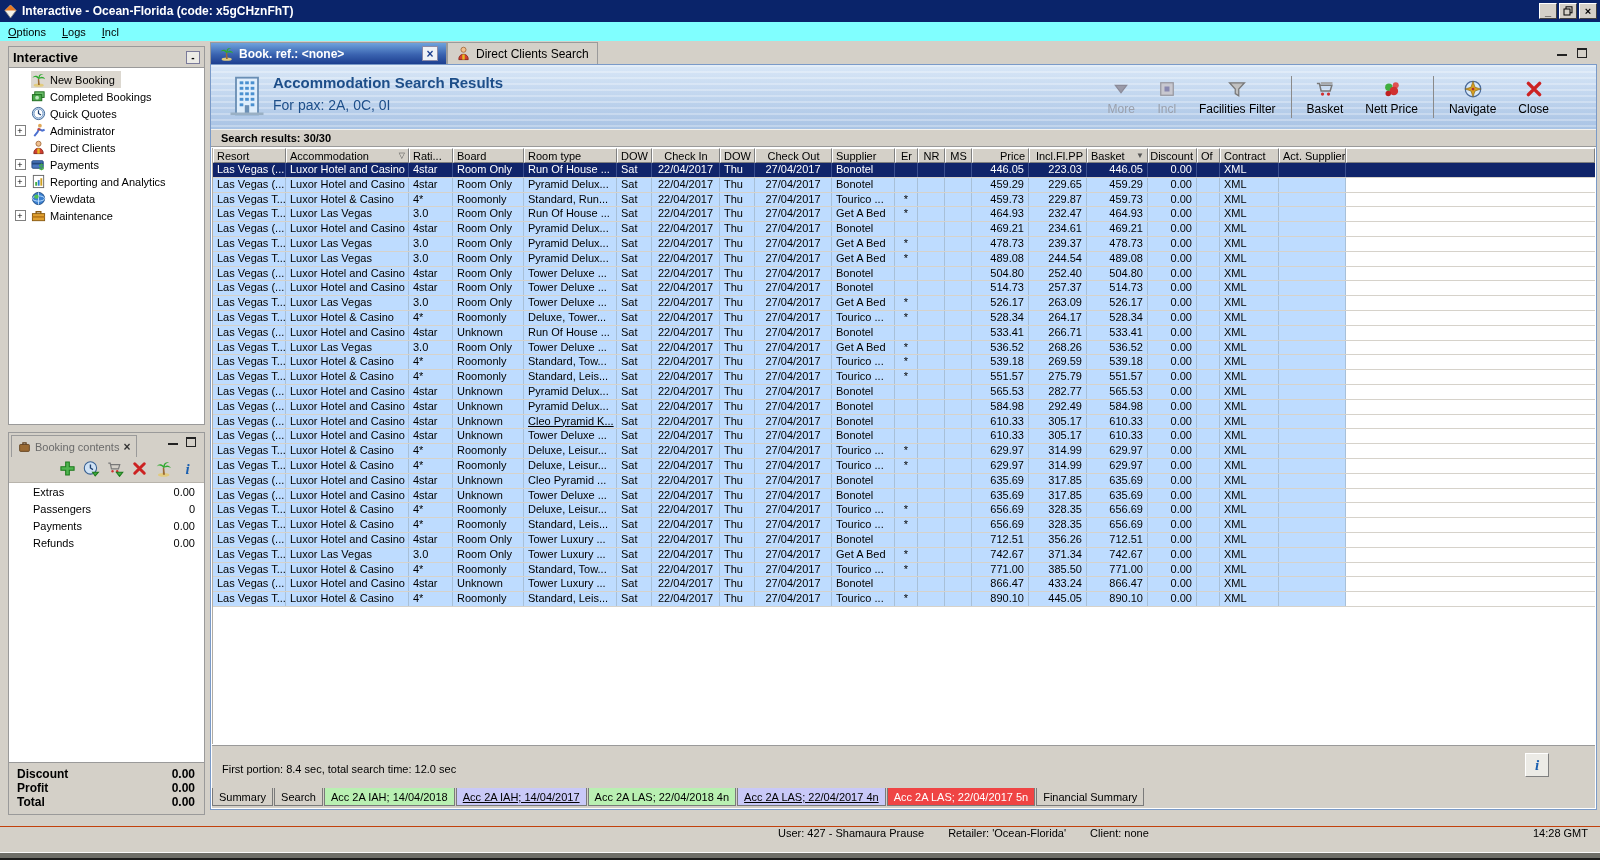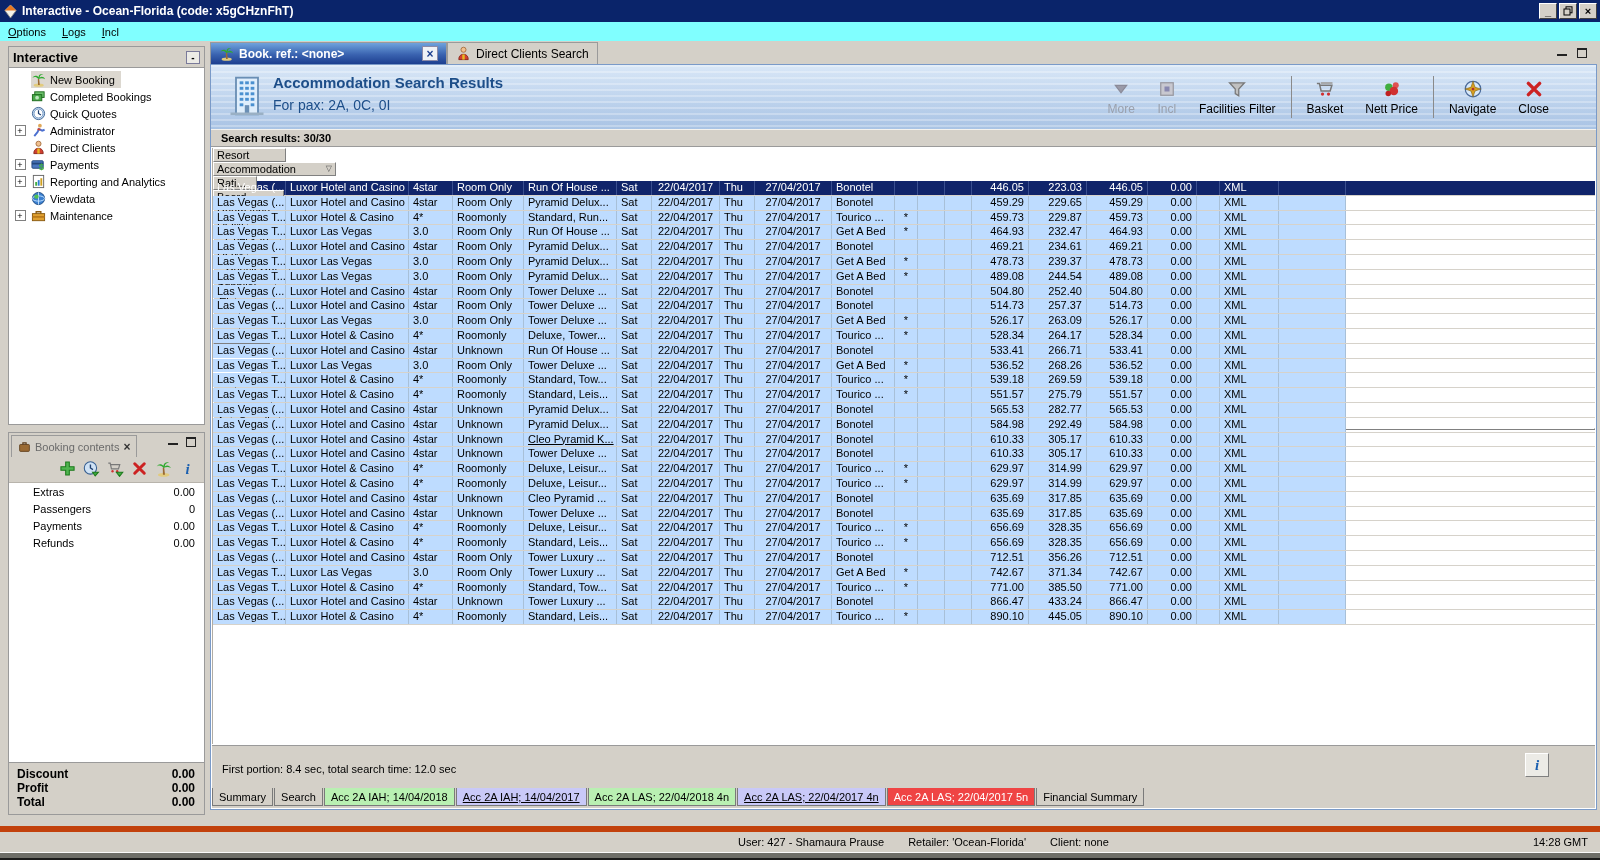--- a/index.html
+++ b/index.html
@@ -87,21 +87,21 @@
   .tbtn{display:flex;flex-direction:column;align-items:center;justify-content:center;gap:3px;
     padding:0 11px;font-size:12px;color:#000;}
   .tbtn.disabled{color:#9aa0ac;}
   .tsep{width:1px;height:42px;background:#8a8a8a;margin:0 4px;}
   .results-strip{height:18px;background:#D4D0C8;border-top:1px solid #f4f2ee;border-bottom:1px solid #9a9a9a;
     display:flex;align-items:center;font-weight:bold;padding-left:10px;}
 
   
   .table-area{position:absolute;left:1px;right:1px;top:83px;bottom:65px;background:#fff;
     border-left:1px solid #b0aca4;overflow:hidden;}
-  .thead{display:flex;height:33px;flex-direction:column;}
+  .thead{display:flex;height:15px;}
   .hcell{background:#D4D0C8;border-top:1px solid #fff;border-left:1px solid #fff;
     border-right:1px solid #808080;border-bottom:1px solid #808080;
     padding:0 3px;display:flex;align-items:center;overflow:hidden;white-space:nowrap;flex:none;}
   .hcell.alR{justify-content:flex-end;}
   .hcell.alC{justify-content:center;}
   .hcell .hicon{margin-left:auto;font-size:8px;color:#555;line-height:8px;}
   .hcell.fill{flex:1;}
   .trow{display:flex;height:14.8px;border-bottom:1px solid #d6d2ca;background:#fff;}
   .tcell{background:#BEDCFF;border-right:1px solid #a8c0d8;padding:0 4px;overflow:hidden;
     white-space:nowrap;line-height:13.8px;flex:none;}
@@ -120,21 +120,21 @@
   .bottom-tabs{position:absolute;left:1px;right:1px;bottom:1px;height:20px;background:#D4D0C8;
     display:flex;align-items:flex-start;}
   .btab{height:18px;border:1px solid #7a7a7a;border-top:none;margin-right:1px;
     display:flex;align-items:center;padding:0 6px;background:#D4D0C8;white-space:nowrap;}
   .btab.green{background:#B9F0B2;}
   .btab.lavender{background:#C9C9F8;text-decoration:underline;}
   .btab.active-green{background:#ef4444;color:#fff;}
 
   
   .statusbar{position:absolute;left:0;right:0;top:826px;height:26px;background:#D4D0C8;
-    border-top:6px solid #c2410c;display:flex;align-items:center;}
+    border-top:1px solid #c2410c;display:flex;padding-left:40px;}
   .sb-left{display:flex;gap:24px;margin-left:738px;}
   .sb-time{position:absolute;right:12px;}
   .bottomedge{position:absolute;left:0;right:0;bottom:0;height:8px;background:#6e6e68;border-top:1px solid #fafafa;}
   .bottomedge::after{content:"";position:absolute;left:0;right:0;bottom:0;height:2px;background:#1a1a1a;}
 </style>
 </head>
 <body>
 
 <div class="window">
 

